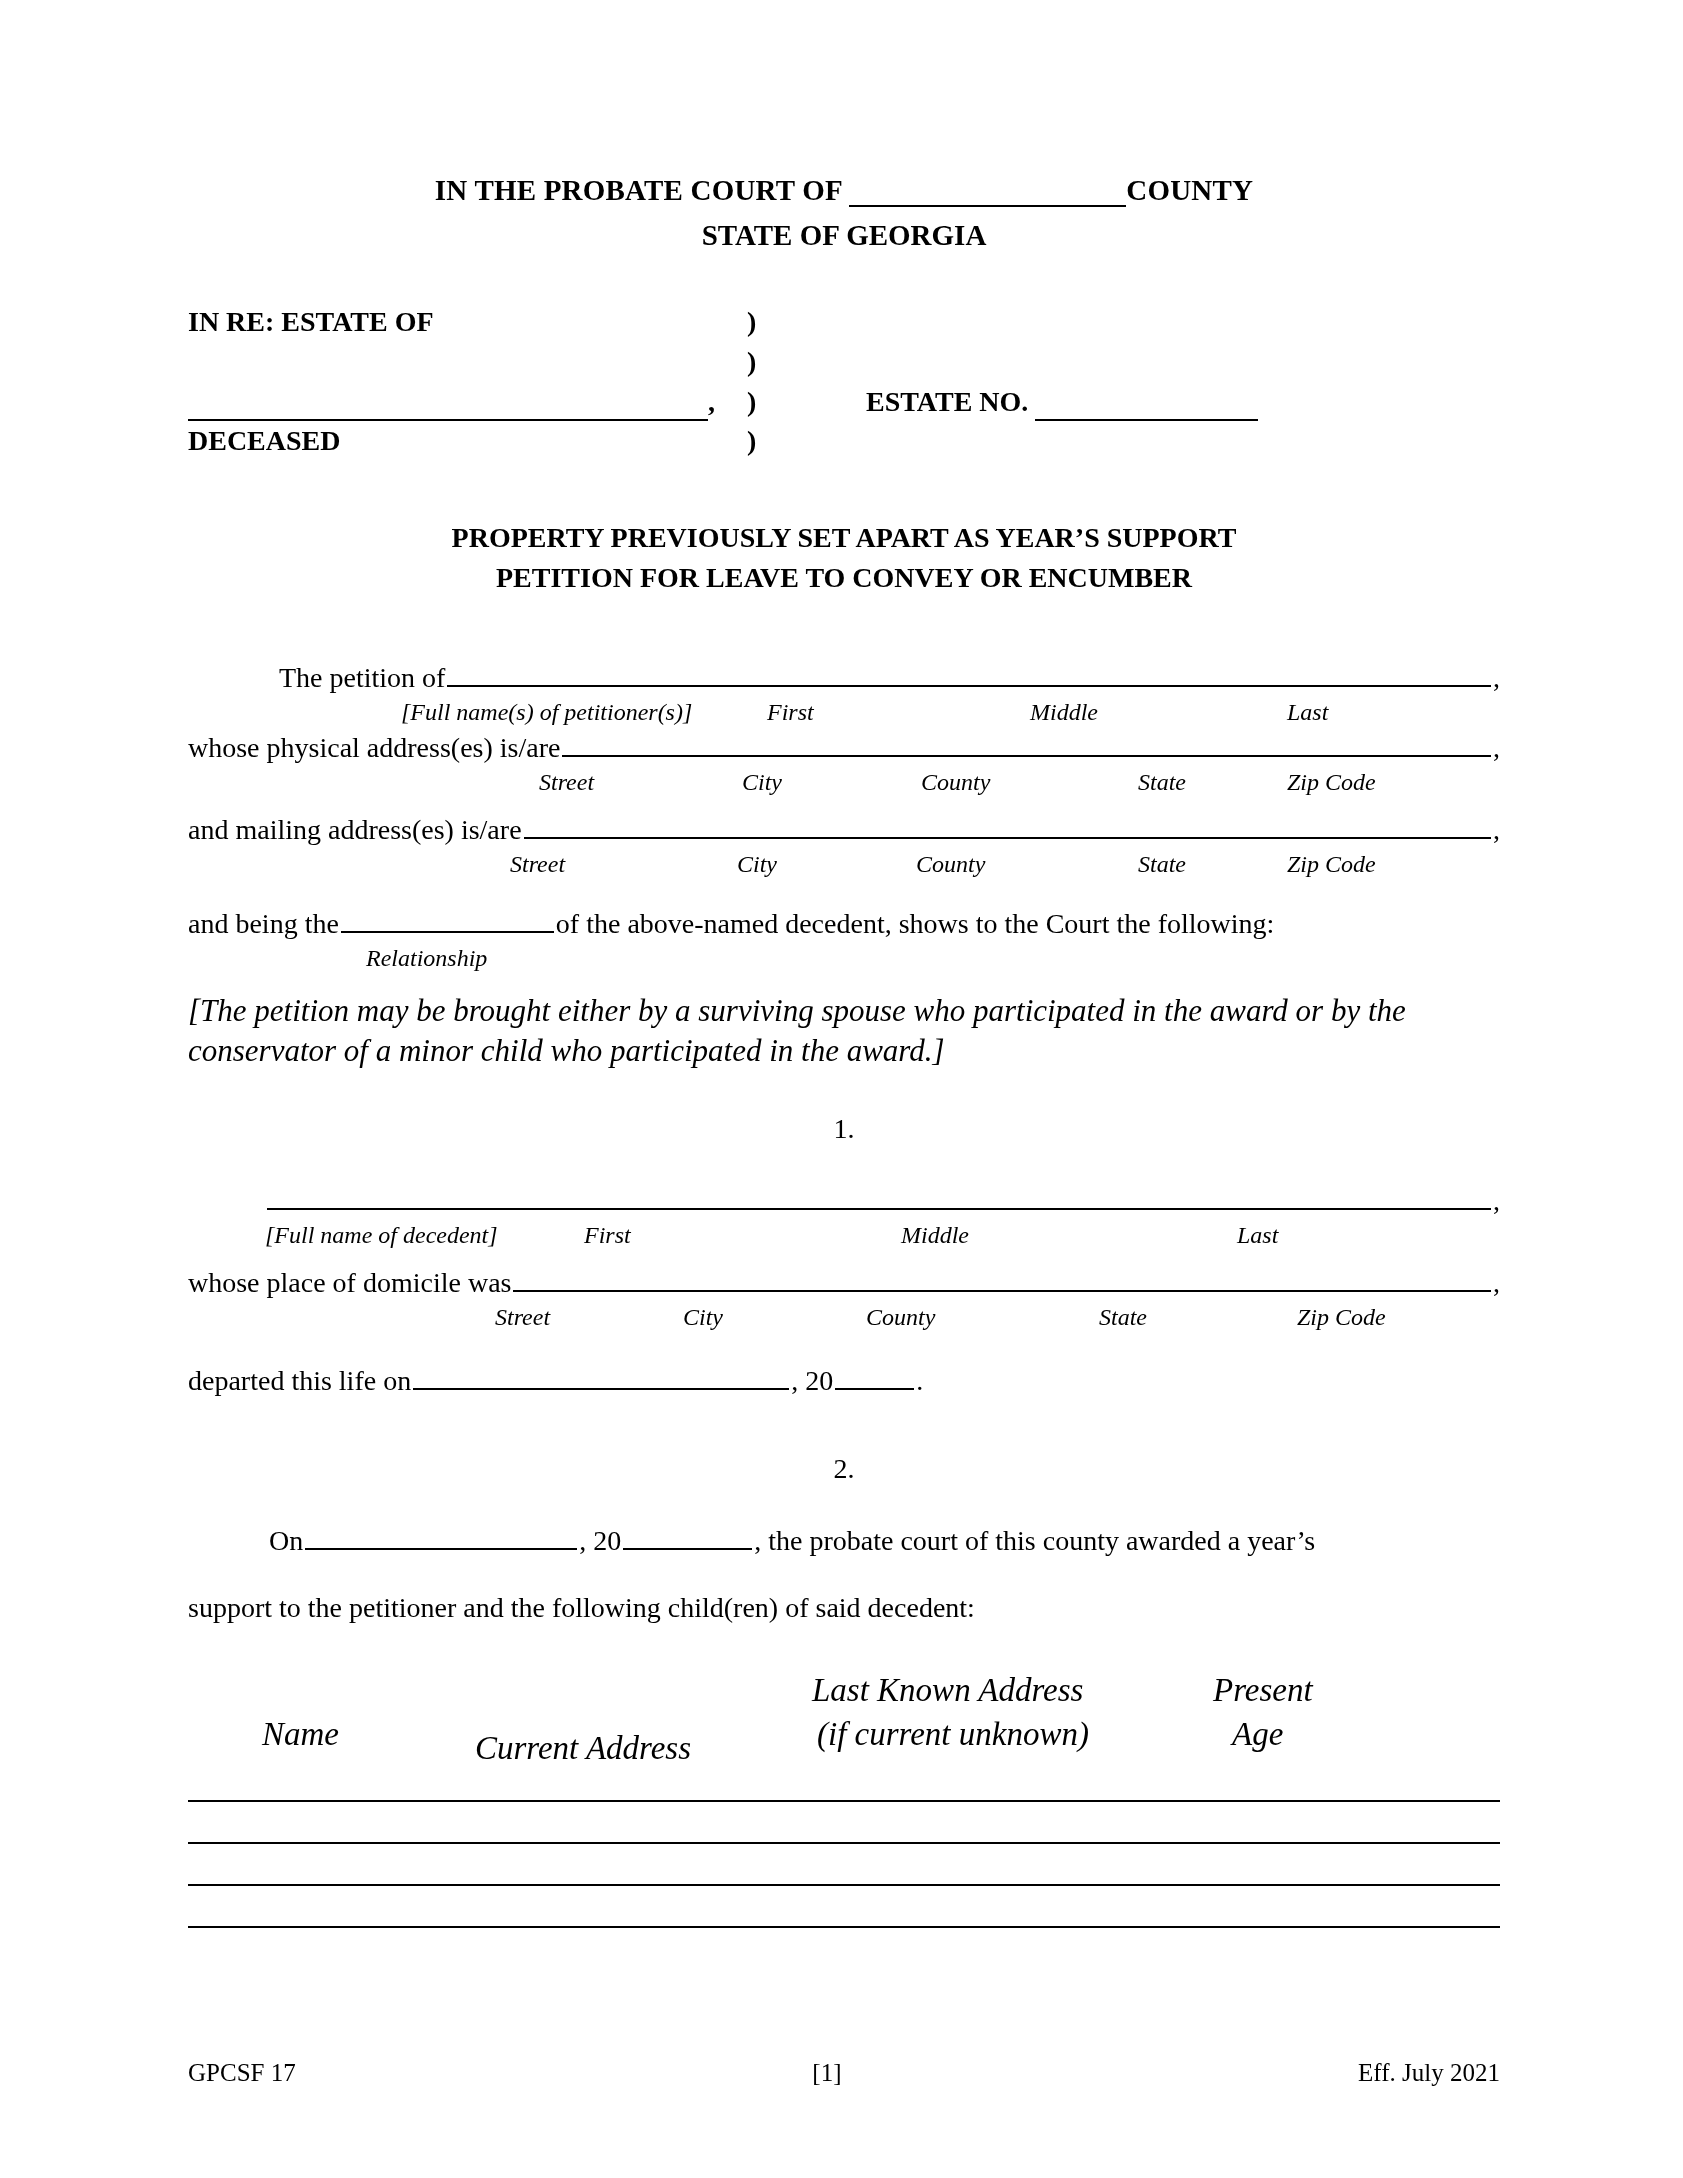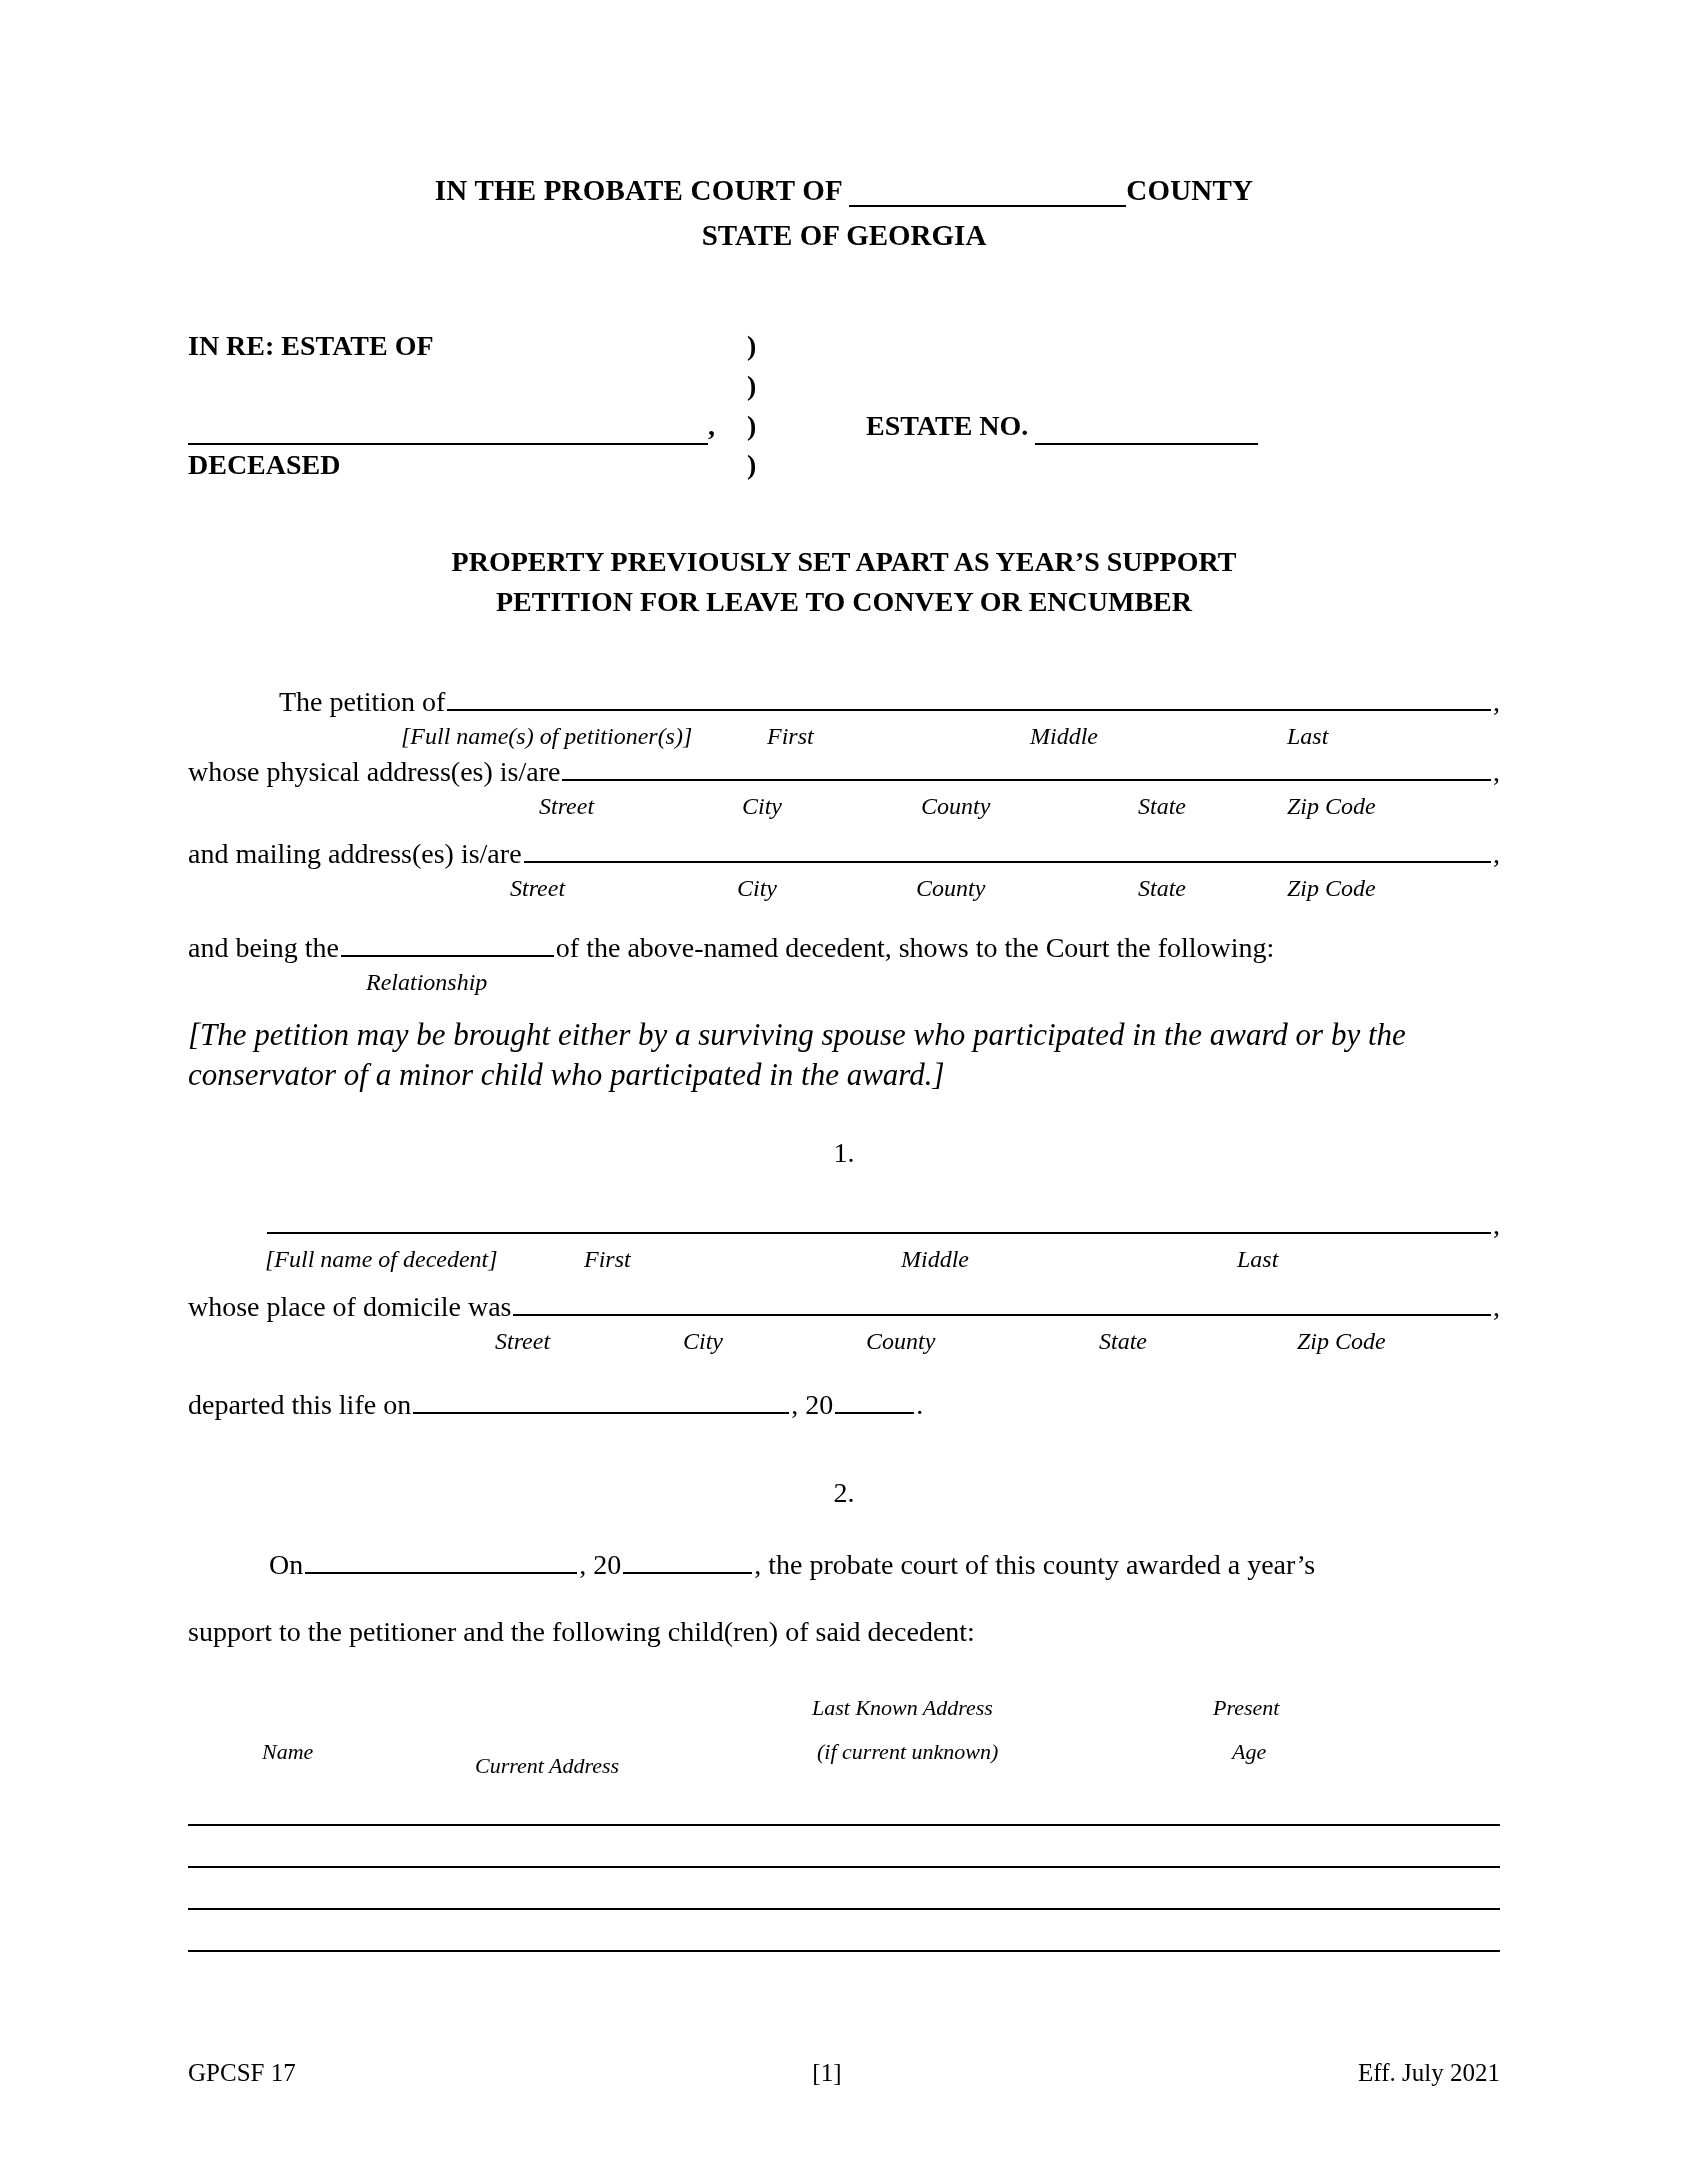--- a/index.html
+++ b/index.html
@@ -38,21 +38,21 @@
   }
   .state-line {
     text-align: center;
     font-size: 29px;
     font-weight: bold;
     margin-top: 12px;
   }
 
   
   .estate-block {
-    margin-top: 74px;
+    margin-top: 50px;
     position: relative;
     font-size: 28px;
     font-weight: bold;
     line-height: 1.42;
   }
   .estate-row { display: flex; }
   .estate-left { width: 559px; }
   .estate-paren { width: 119px; }
   .estate-right { flex: 1; }
   .name-rule {
@@ -130,21 +130,21 @@
     margin-top: 40px;
     margin-bottom: 10px;
   }
 
   
   .tbl-head {
     margin-top: 42px;
     position: relative;
     height: 85px;
     font-style: italic;
-    font-size: 22px;
+    font-size: 33px;
   }
   .tbl-head span { position: absolute; }
   .tbl-lines { margin-top: 6px; }
   .tbl-lines .line {
     border-bottom: 2px solid #000;
     height: 40px;
   }
 
   
   .footer {

